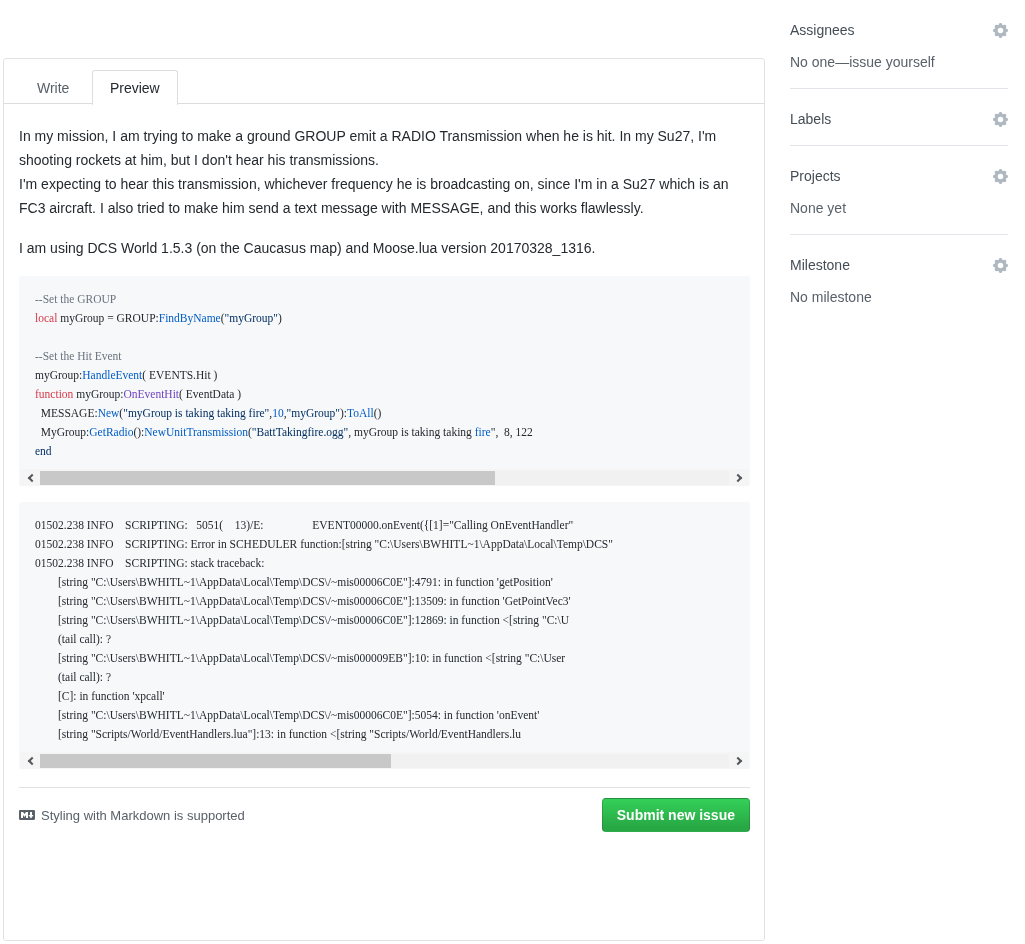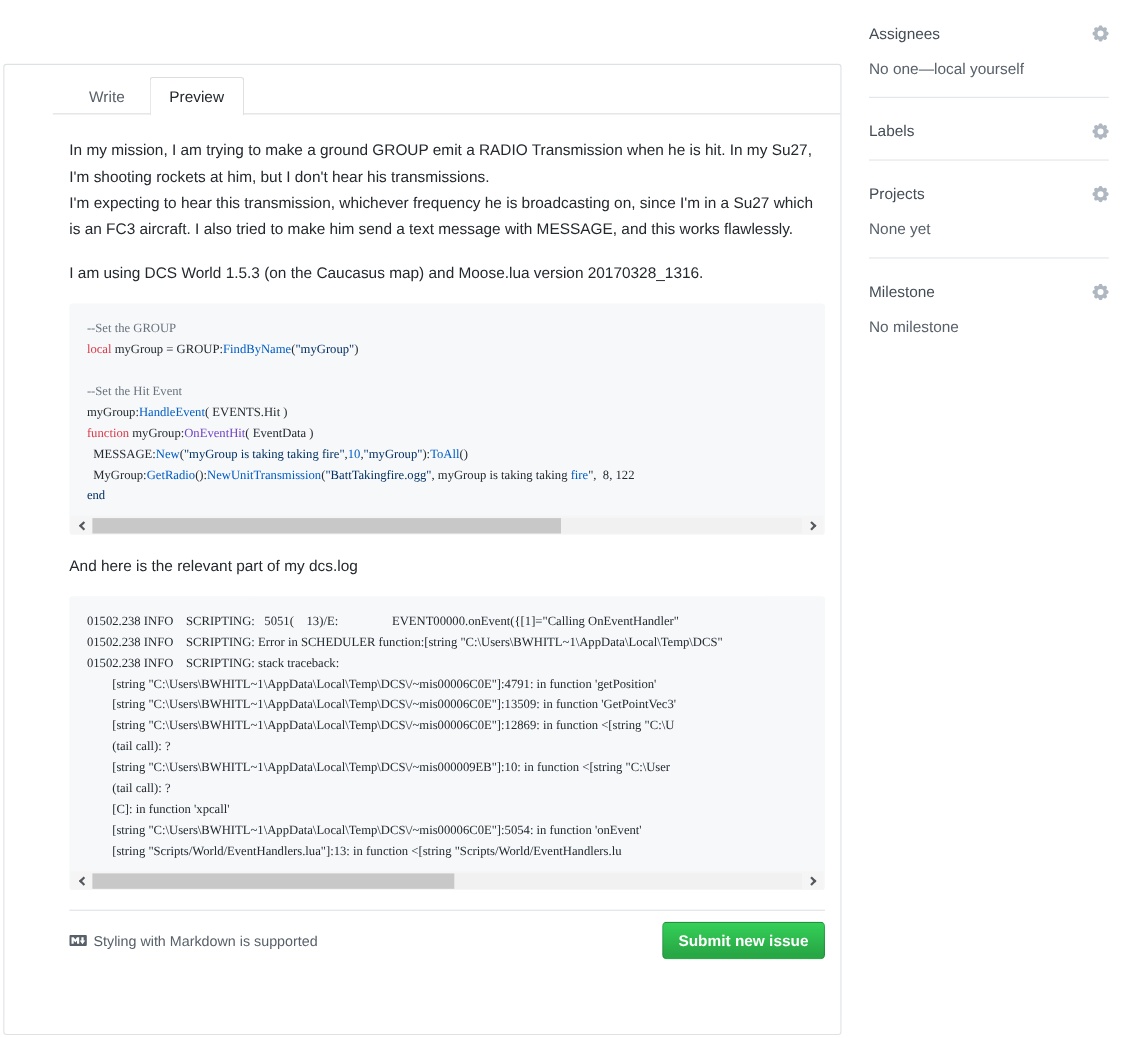--- a/index.html
+++ b/index.html
@@ -6,21 +6,21 @@
   html,body { width:1025px; height:944px; background:#fff; font-family:"Liberation Sans", sans-serif; color:#24292e; overflow:hidden; }
   .page { position:relative; width:1025px; height:944px; }
 
   
   .title-input { position:absolute; left:18px; top:13px; width:737px; height:36px;
     border:1px solid #d1d5da; border-radius:3px; background:#fafbfc; font-family:"Liberation Sans",sans-serif;
     font-size:15px; color:#24292e; padding:0 12px; outline:none; }
 
   
   .bubble { position:absolute; left:3px; top:58px; width:762px; height:883px;
-    border:1px solid #dfe2e5; border-radius:3px; background:#fff;padding-left:44px; }
+    border:1px solid #dfe2e5; border-radius:3px; background:#fff; }
 
   .tabnav { position:relative; height:45px; padding:10px 0 0 15px; border-bottom:1px solid #ddd; }
   .tab { display:inline-block; padding:9px 17px; font-size:14px; color:#586069; cursor:pointer;
     border:1px solid transparent; border-bottom:none; border-radius:3px 3px 0 0; position:relative; top:1px; }
   .tab.active { background:#fff; border-color:#ddd; color:#24292e; }
 
   .content { padding:20px 14px 0 15px; }
   .ptext { font-size:14px; line-height:24px; color:#24292e; margin-bottom:16px; }
 
   .gray-block { background:#f6f8fa; border-radius:3px; margin-bottom:16px; }
@@ -88,21 +88,20 @@
             </span>
           <span class="hs-track">
               <span class="hs-thumb" style="width:66%;"></span>
             </span>
           <span class="hs-arrow">
               <span class="chev right"></span>
             </span>
         </div>
       </div>
 
-      <p class="ptext">And here is the relevant part of my dcs.log</p>
 
       <div class="gray-block">
         <pre>01502.238 INFO    SCRIPTING:   5051(    13)/E:                 EVENT00000.onEvent({[1]="Calling OnEventHandler"
 01502.238 INFO    SCRIPTING: Error in SCHEDULER function:[string "C:\Users\BWHITL~1\AppData\Local\Temp\DCS"
 01502.238 INFO    SCRIPTING: stack traceback:
         [string "C:\Users\BWHITL~1\AppData\Local\Temp\DCS\/~mis00006C0E"]:4791: in function 'getPosition'
         [string "C:\Users\BWHITL~1\AppData\Local\Temp\DCS\/~mis00006C0E"]:13509: in function 'GetPointVec3'
         [string "C:\Users\BWHITL~1\AppData\Local\Temp\DCS\/~mis00006C0E"]:12869: in function &lt;[string "C:\U
         (tail call): ?
         [string "C:\Users\BWHITL~1\AppData\Local\Temp\DCS\/~mis000009EB"]:10: in function &lt;[string "C:\User
@@ -136,21 +135,21 @@
   </div>
 
   <div class="sidebar">
     <div class="sb-section">
       <div class="sb-head">
         <span class="sb-title">Assignees</span>
         <svg class="gear" viewBox="0 0 16 16">
             <path d="M9.796 1.343c-.527-1.79-3.065-1.79-3.592 0l-.094.319a.873.873 0 01-1.255.52l-.292-.16c-1.64-.892-3.433.902-2.54 2.541l.159.292a.873.873 0 01-.52 1.255l-.319.094c-1.79.527-1.79 3.065 0 3.592l.319.094a.873.873 0 01.52 1.255l-.16.292c-.892 1.64.901 3.433 2.541 2.54l.292-.159a.873.873 0 011.255.52l.094.319c.527 1.79 3.065 1.79 3.592 0l.094-.319a.873.873 0 011.255-.52l.292.16c1.64.893 3.433-.902 2.54-2.541l-.159-.292a.873.873 0 01.52-1.255l.319-.094c1.79-.527 1.79-3.065 0-3.592l-.319-.094a.873.873 0 01-.52-1.255l.16-.292c.893-1.64-.902-3.433-2.541-2.54l-.292.159a.873.873 0 01-1.255-.52l-.094-.319zM8 10.93a2.929 2.929 0 110-5.86 2.929 2.929 0 010 5.858z"></path>
           </svg>
       </div>
-      <div class="sb-body"><span>No one—</span><a>local yourself</a></div>
+      <div class="sb-body"><span>No one—</span><a>issue yourself</a></div>
     </div>
 
     <div class="sb-section">
       <div class="sb-head">
         <span class="sb-title">Labels</span>
         <svg class="gear" viewBox="0 0 16 16">
             <path d="M9.796 1.343c-.527-1.79-3.065-1.79-3.592 0l-.094.319a.873.873 0 01-1.255.52l-.292-.16c-1.64-.892-3.433.902-2.54 2.541l.159.292a.873.873 0 01-.52 1.255l-.319.094c-1.79.527-1.79 3.065 0 3.592l.319.094a.873.873 0 01.52 1.255l-.16.292c-.892 1.64.901 3.433 2.541 2.54l.292-.159a.873.873 0 011.255.52l.094.319c.527 1.79 3.065 1.79 3.592 0l.094-.319a.873.873 0 011.255-.52l.292.16c1.64.893 3.433-.902 2.54-2.541l-.159-.292a.873.873 0 01.52-1.255l.319-.094c1.79-.527 1.79-3.065 0-3.592l-.319-.094a.873.873 0 01-.52-1.255l.16-.292c.893-1.64-.902-3.433-2.541-2.54l-.292.159a.873.873 0 01-1.255-.52l-.094-.319zM8 10.93a2.929 2.929 0 110-5.86 2.929 2.929 0 010 5.858z"></path>
           </svg>
       </div>
     </div>

